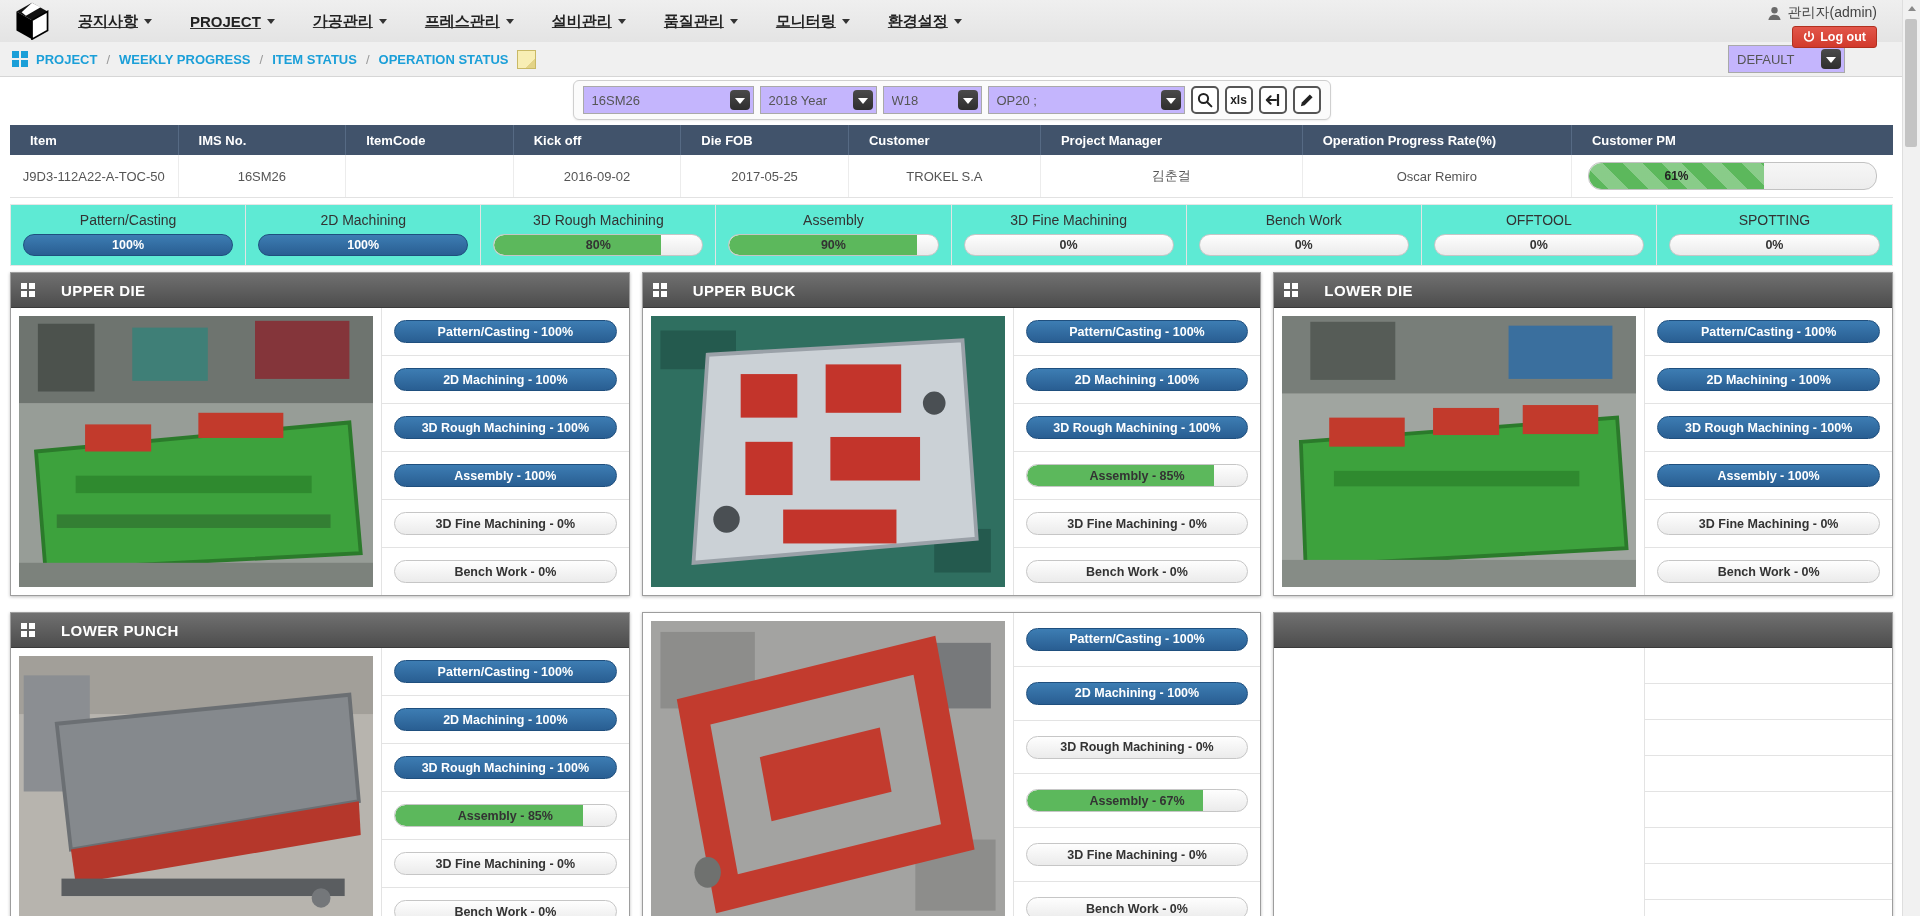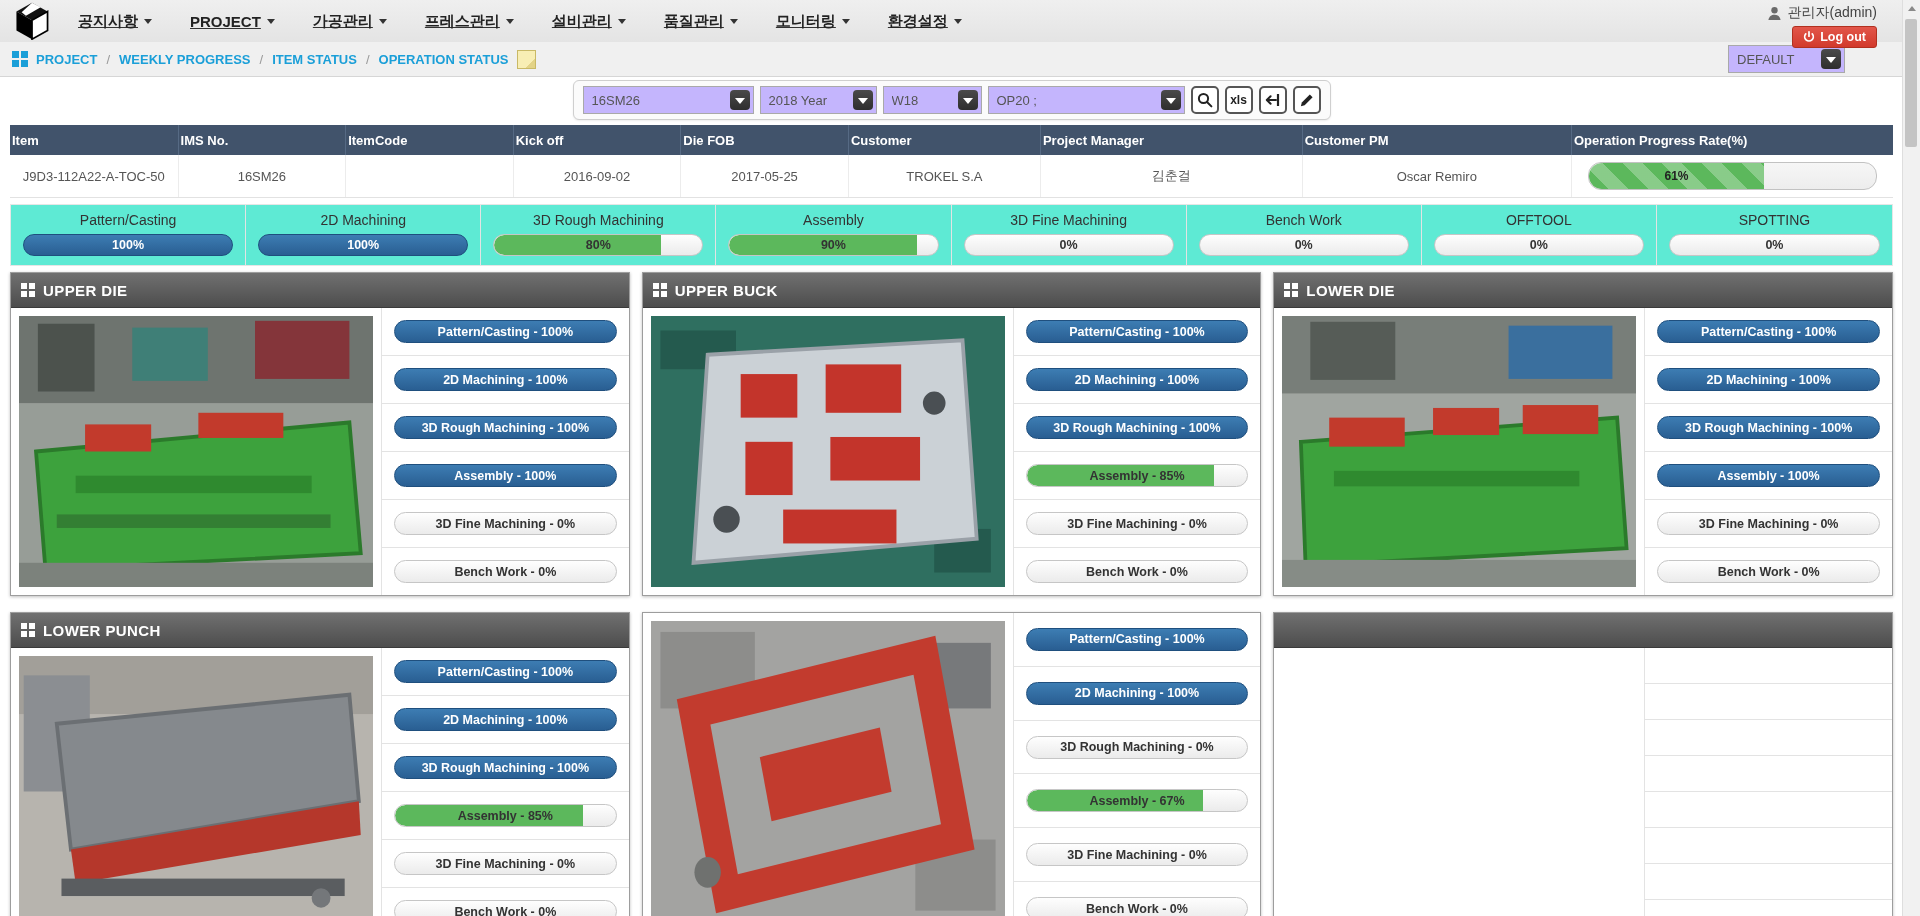--- a/index.html
+++ b/index.html
@@ -48,21 +48,21 @@
       position:relative;flex:0 0 auto;}
   .sel-arrow::after{content:"";position:absolute;left:5px;top:8px;border-left:5px solid transparent;
       border-right:5px solid transparent;border-top:6px solid #fff;}
   .tool-btn{width:28px;height:28px;background:#fff;border:2px solid #555;border-radius:5px;display:flex;
       align-items:center;justify-content:center;cursor:pointer;font-weight:bold;font-size:12px;color:#222;padding:0;}
 
   
   .tbl{margin:2px 10px 0;}
   .tgrid{display:grid;grid-template-columns:8.9% 8.9% 8.9% 8.9% 8.9% 10.2% 13.9% 14.3% 17.1%;}
   .thead{background:#41536b;height:30px;align-items:center;}
-  .th{color:#fff;font-size:13px;font-weight:bold;padding-left:2px;border-left:1px solid #566a84;
+  .th{color:#fff;font-size:13px;font-weight:bold;padding-left:20px;border-left:1px solid #566a84;
       height:100%;display:flex;align-items:center;}
   .th:first-child{border-left:none;}
   .trow{height:42px;align-items:center;background:#fff;border-bottom:1px solid #e2e2e2;}
   .td{font-size:13px;color:#555;text-align:center;border-left:1px solid #ececec;height:100%;
       display:flex;align-items:center;justify-content:center;overflow:hidden;}
   .td:first-child{border-left:none;}
   .tbl-track{width:100%;margin:0 16px;height:26px;border:1px solid #c2c2c2;border-radius:13px;
       background:linear-gradient(#f6f6f6,#ededed);overflow:hidden;position:relative;}
   .tbl-fill{height:100%;border-radius:13px 0 0 13px;background:#5cb85c;position:relative;
       display:flex;align-items:center;justify-content:center;}
@@ -86,21 +86,21 @@
   .pill-fill{position:absolute;left:0;top:0;bottom:0;background:#5cb85c;border-radius:12px 0 0 12px;}
   .pill-label{position:relative;z-index:2;font-size:12.5px;font-weight:bold;color:#333;white-space:nowrap;}
   .sum-pill{height:22px;cursor:default;}
   .step-pill{cursor:pointer;}
 
   
   .panels{margin:6px 10px 0;display:grid;grid-template-columns:repeat(3,1fr);gap:16px 12px;}
   .panel{border:1px solid #9d9d9d;background:#fff;box-shadow:0 1px 3px rgba(0,0,0,.25);
       height:322px;display:flex;flex-direction:column;}
   .panel-head{height:34px;flex:0 0 auto;background:linear-gradient(#707070,#4d4d4d);border-bottom:1px solid #3a3a3a;
-      display:flex;align-items:center;gap:8px;padding:0 10px;}
+      display:flex;align-items:center;gap:26px;padding:0 10px;}
   .panel-title{color:#fff;font-size:15px;font-weight:bold;letter-spacing:.4px;}
   .panel-body{flex:1;display:flex;min-height:0;}
   .photo-wrap{width:60%;box-sizing:border-box;padding:8px;}
   .photo-wrap svg{width:100%;height:100%;display:block;}
   .steps{width:40%;display:flex;flex-direction:column;border-left:1px solid #e3e3e3;}
   .step-row{flex:1;display:flex;align-items:center;border-bottom:1px solid #e3e3e3;padding:0 12px;}
   .step-row:last-child{border-bottom:none;}
 
   
   .scrollbar{position:absolute;top:0;right:0;width:17px;height:916px;background:#f1f1f1;border-left:1px solid #dedede;z-index:30;}
@@ -237,22 +237,22 @@
 
   <div class="tbl">
     <div class="tgrid thead">
         <div class="th">Item</div>
         <div class="th">IMS No.</div>
         <div class="th">ItemCode</div>
         <div class="th">Kick off</div>
         <div class="th">Die FOB</div>
         <div class="th">Customer</div>
         <div class="th">Project Manager</div>
+        <div class="th">Operation Progress Rate(%)</div>
         <div class="th">Customer PM</div>
-        <div class="th">Operation Progress Rate(%)</div>
       </div>
     <div class="tgrid trow">
         <div class="td">J9D3-112A22-A-TOC-50</div>
         <div class="td">16SM26</div>
         <div class="td"></div>
         <div class="td">2016-09-02</div>
         <div class="td">2017-05-25</div>
         <div class="td">TROKEL S.A</div>
         <div class="td">김춘걸</div>
         <div class="td">Oscar Remiro</div>

